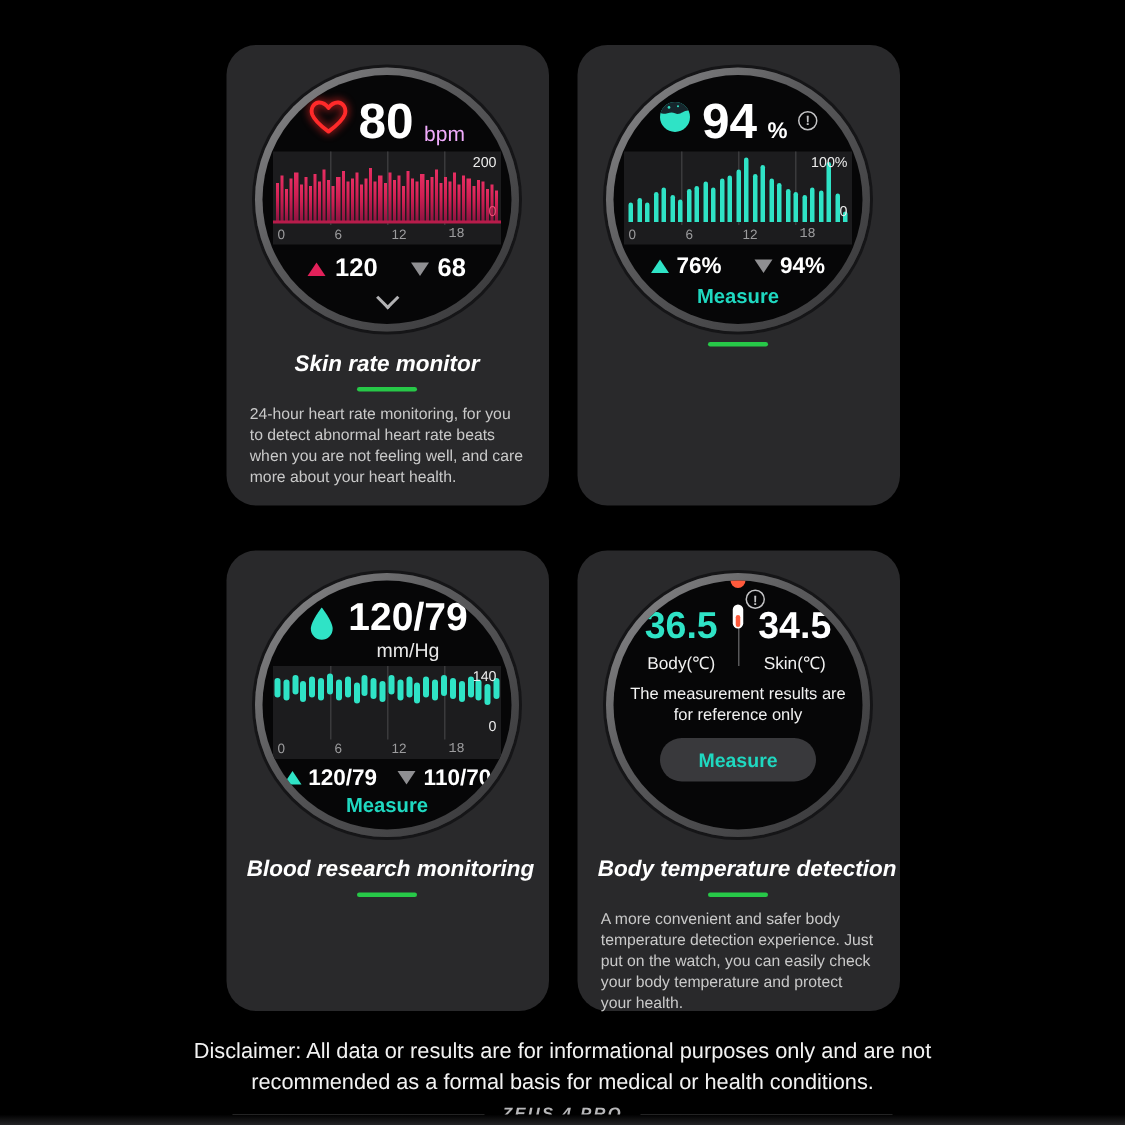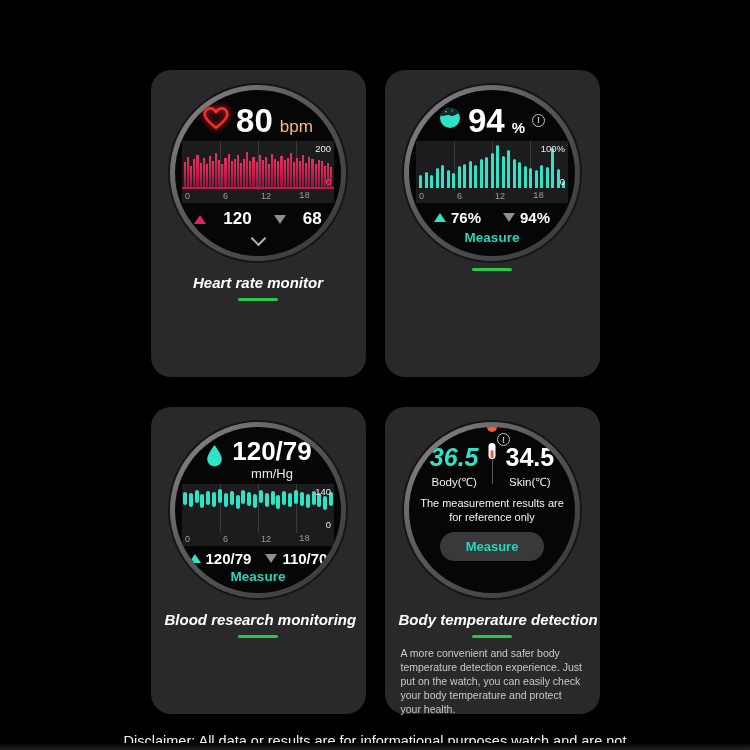--- a/index.html
+++ b/index.html
@@ -1,35 +1,35 @@
 <!DOCTYPE html>
 <html><head>
 <meta charset="utf-8">
 <style>
   * { margin:0; padding:0; box-sizing:border-box; }
   html,body { background:#000; }
   body { font-family:"Liberation Sans", sans-serif; }
   .page { position:relative; width:750px; height:750px; background:#000; overflow:hidden; }
 
   .cards { display:grid; grid-template-columns:215px 215px; grid-template-rows:307px 307px;
-           column-gap:19px; row-gap:30px; justify-content:center; padding-top:30px;margin-top:40px; }
+           column-gap:19px; row-gap:30px; justify-content:center; padding-top:30px; }
   .card { background:#29292b; border-radius:20px; padding:15px 14px 12px; }
 
   
   .watch { width:176px; height:176px; margin:0 auto; border-radius:50%;
            background:linear-gradient(135deg,#8e8e90 0%,#5a5a5c 40%,#353537 100%);
            padding:5px; box-shadow:0 0 0 2px #151517; }
   .face { width:100%; height:100%; border-radius:50%; background:#060607; overflow:hidden;
           display:flex; flex-direction:column; align-items:center; }
 
   
   .w-head { display:flex; align-items:center; gap:7px; margin-top:10px; height:40px; }
   .big-val { font-size:33px; font-weight:bold; color:#fff; line-height:1; }
   .big-val.md { font-size:26px; }
-  .unit { font-size:17px; color:#fdba74; align-self:flex-end; padding-bottom:3px; }
+  .unit { font-size:14px; color:#f0abfc; align-self:flex-end; padding-bottom:3px; }
   .unit-under { font-size:13px; color:#e8e8e8; text-align:center; margin-top:2px; }
   .pct { font-size:15px; color:#fff; align-self:flex-end; padding-bottom:4px; font-weight:bold; }
   .info { width:13px; height:13px; border:1.5px solid #c3c3c5; border-radius:50%;
           display:flex; align-items:center; justify-content:center; color:#c3c3c5;
           font-size:9px; font-weight:bold; }
   .info::after { content:"!"; }
 
   
   .chart { width:152px; height:62px; background:#1c1c1e; position:relative; margin-top:1px; flex:none; }
   .grid { position:absolute; top:0; bottom:13px; width:1px; background:#3a3a3c; }
@@ -45,21 +45,21 @@
   .hr-base { position:absolute; left:0; right:0; top:46px; height:2px; background:#b81c4b; }
   .ylab { position:absolute; right:3px; font-size:9.5px; color:#ececec; }
   .ymax { top:2px; } .ymin { top:35px; }
   .ymin.red { color:#ef5077; }
   .xrow { position:absolute; left:0; right:0; bottom:0; height:13px; font-size:9px; color:#9c9c9e; }
   .xrow span { position:absolute; top:1px; }
   .x0{left:3px;} .x1{left:calc(25% + 3px);} .x2{left:calc(50% + 3px);} .x3{left:calc(75% + 3px);font-family:Liberation Mono, monospace;}
 
   
   .stats { display:flex; align-items:center; gap:22px; margin-top:6px; }
-  .stat { display:flex; align-items:center; gap:17px; color:#fff; font-size:17px; font-weight:bold; }
+  .stat { display:flex; align-items:center; gap:6px; color:#fff; font-size:17px; font-weight:bold; }
   .tri-up { width:0; height:0; border-left:6px solid transparent; border-right:6px solid transparent;
             border-bottom:9px solid #e2215a; }
   .tri-up.teal { border-bottom-color:#2fe3c6; }
   .tri-down { width:0; height:0; border-left:6px solid transparent; border-right:6px solid transparent;
               border-top:9px solid #8f8f92; }
   .stats.sm .stat { font-size:15px; gap:5px; }
   .measure-link { color:#1fd8c0; font-size:13.5px; margin-top:4px; font-weight:bold; }
   .chevron { width:11px; height:11px; border-right:2px solid #b2b2b4; border-bottom:2px solid #b2b2b4;
              transform:rotate(45deg); margin-top:4px; }
 
@@ -70,21 +70,21 @@
   .t-stem { position:absolute; left:50%; top:6px; transform:translateX(-50%); width:7px; height:16px;
             background:#fff; border-radius:4px; }
   .t-core { position:absolute; left:50%; top:13px; transform:translateX(-50%); width:3px; height:8px;
             background:#ff5a3c; border-radius:2px; }
   .t-bulb { position:absolute; left:50%; bottom:5px; transform:translateX(-50%); width:10px; height:10px;
             background:#ff5a3c; border-radius:50%; }
   .t-info { position:absolute; top:-4px; right:-18px; }
   .temp-row { display:flex; align-items:center; gap:13px; margin-top:7px; }
   .temp-col { display:flex; flex-direction:column; align-items:center; }
   .temp-val { font-size:25px; font-weight:bold; color:#fff; line-height:1.1; }
-  .temp-val.teal { color:#2fe3c6;font-style:italic; }
+  .temp-val.teal { color:#2fe3c6; }
   .temp-label { font-size:11.5px; color:#f0f0f0; margin-top:2px; }
   .temp-div { width:1px; height:36px; background:#58585a; }
   .temp-note { font-size:11px; color:#f2f2f2; text-align:center; width:146px; line-height:1.3; margin-top:7px; }
   .measure-btn { margin-top:8px; background:#39393c; border:none; border-radius:15px;
                  padding:7px 26px; color:#1fd8c0; font-size:13px; font-weight:bold;
                  font-family:"Liberation Sans", sans-serif; }
 
   
   .card-title { text-align:center; font-style:italic; font-weight:bold; font-size:15px;
                 color:#fff; margin-top:13px; white-space:nowrap; }
@@ -191,22 +191,23 @@
               <span>120</span>
             </span>
             <span class="stat">
               <i class="tri-down"></i>
               <span>68</span>
             </span>
           </div>
           <i class="chevron"></i>
         </div>
       </div>
-      <div class="card-title">Heart rate monitor</div>
+      <div class="card-title">Skin rate monitor</div>
       <div class="underline"></div>
+      <div class="desc">24-hour heart rate monitoring, for you to detect abnormal heart rate beats when you are not feeling well, and care more about your heart health.</div>
     </div>
 
     <div class="card">
       <div class="watch">
         <div class="face">
           <div class="w-head">
             <span>
               <svg width="22" height="22" viewBox="0 0 22 22">
                 <defs>
                     <clipPath id="spo2clip">
@@ -377,20 +378,20 @@
           <button class="measure-btn">Measure</button>
         </div>
       </div>
       <div class="card-title">Body temperature detection</div>
       <div class="underline"></div>
       <div class="desc">A more convenient and safer body temperature detection experience. Just put on the watch, you can easily check your body temperature and protect your health.</div>
     </div>
 
   </div>
 
-  <div class="disclaimer">Disclaimer: All data or results are for informational purposes watch and are not recommended as a formal basis for medical or health conditions.</div>
+  <div class="disclaimer">Disclaimer: All data or results are for informational purposes only and are not recommended as a formal basis for medical or health conditions.</div>
   <div class="brand-row">
     <i class="brand-line"></i>
     <span class="brand">ZEUS 4 PRO</span>
     <i class="brand-line"></i>
   </div>
   <div class="bottom-strip"></div>
 </div>
 
 </body></html>

